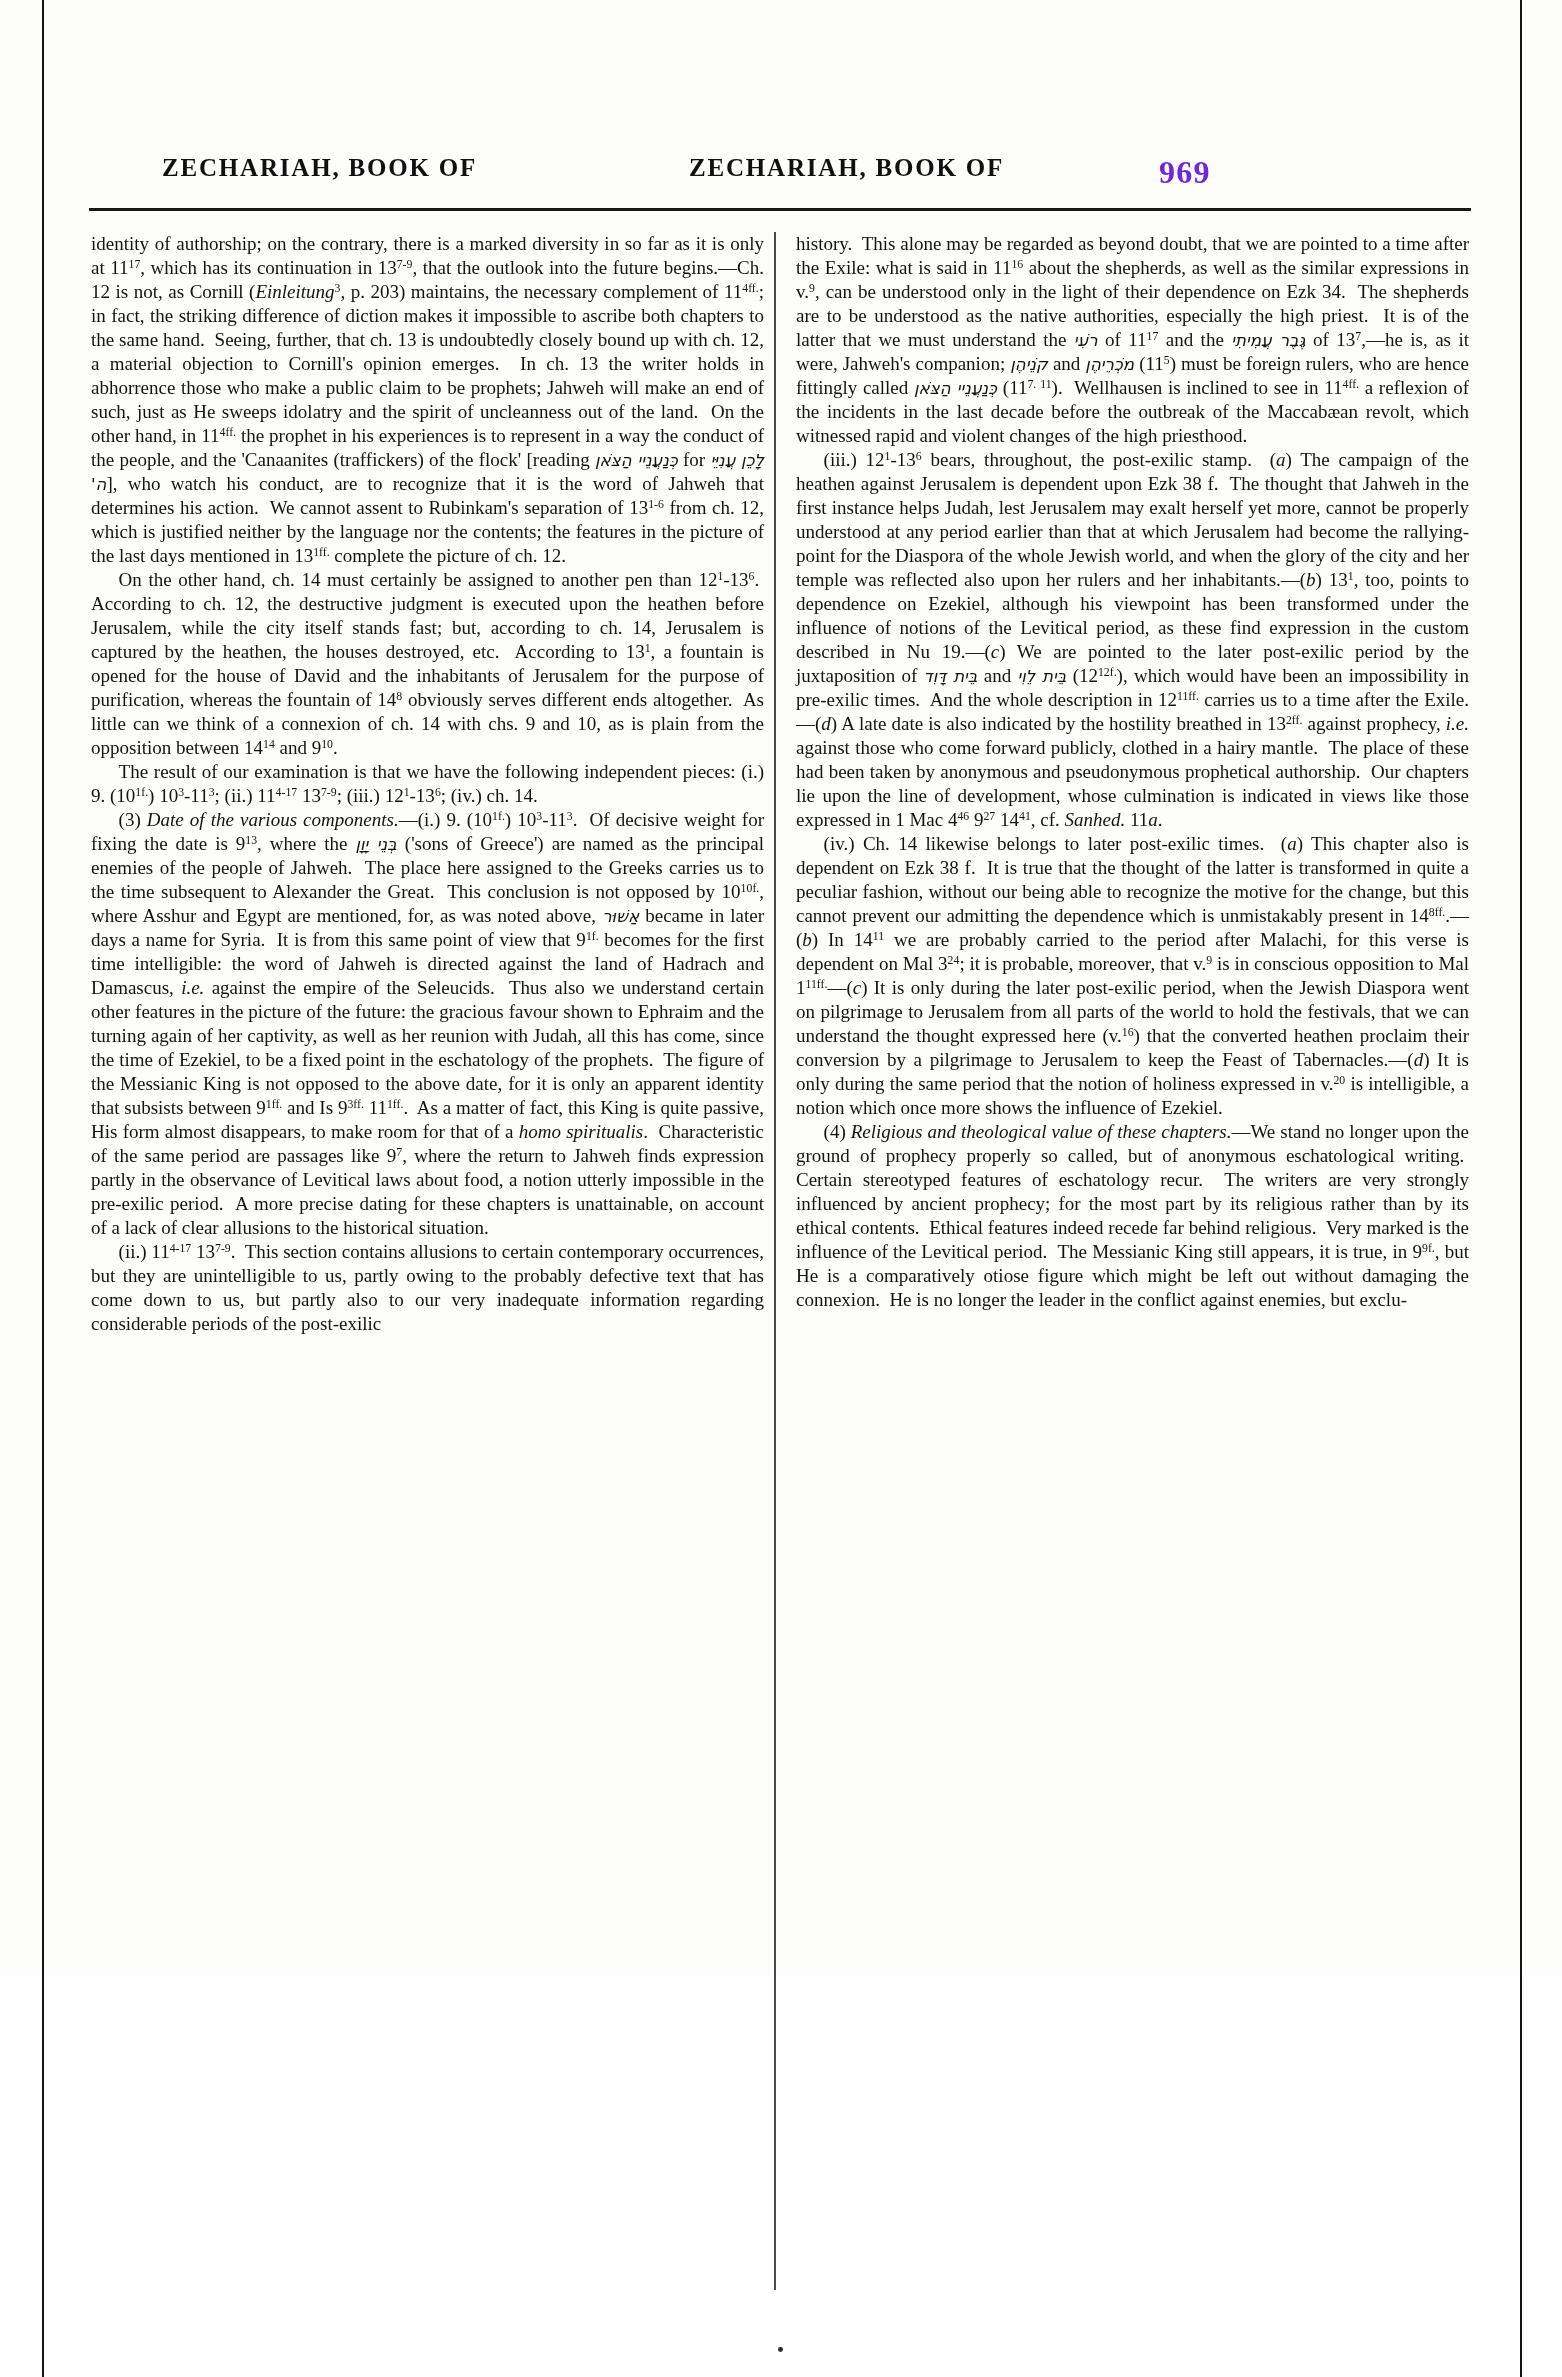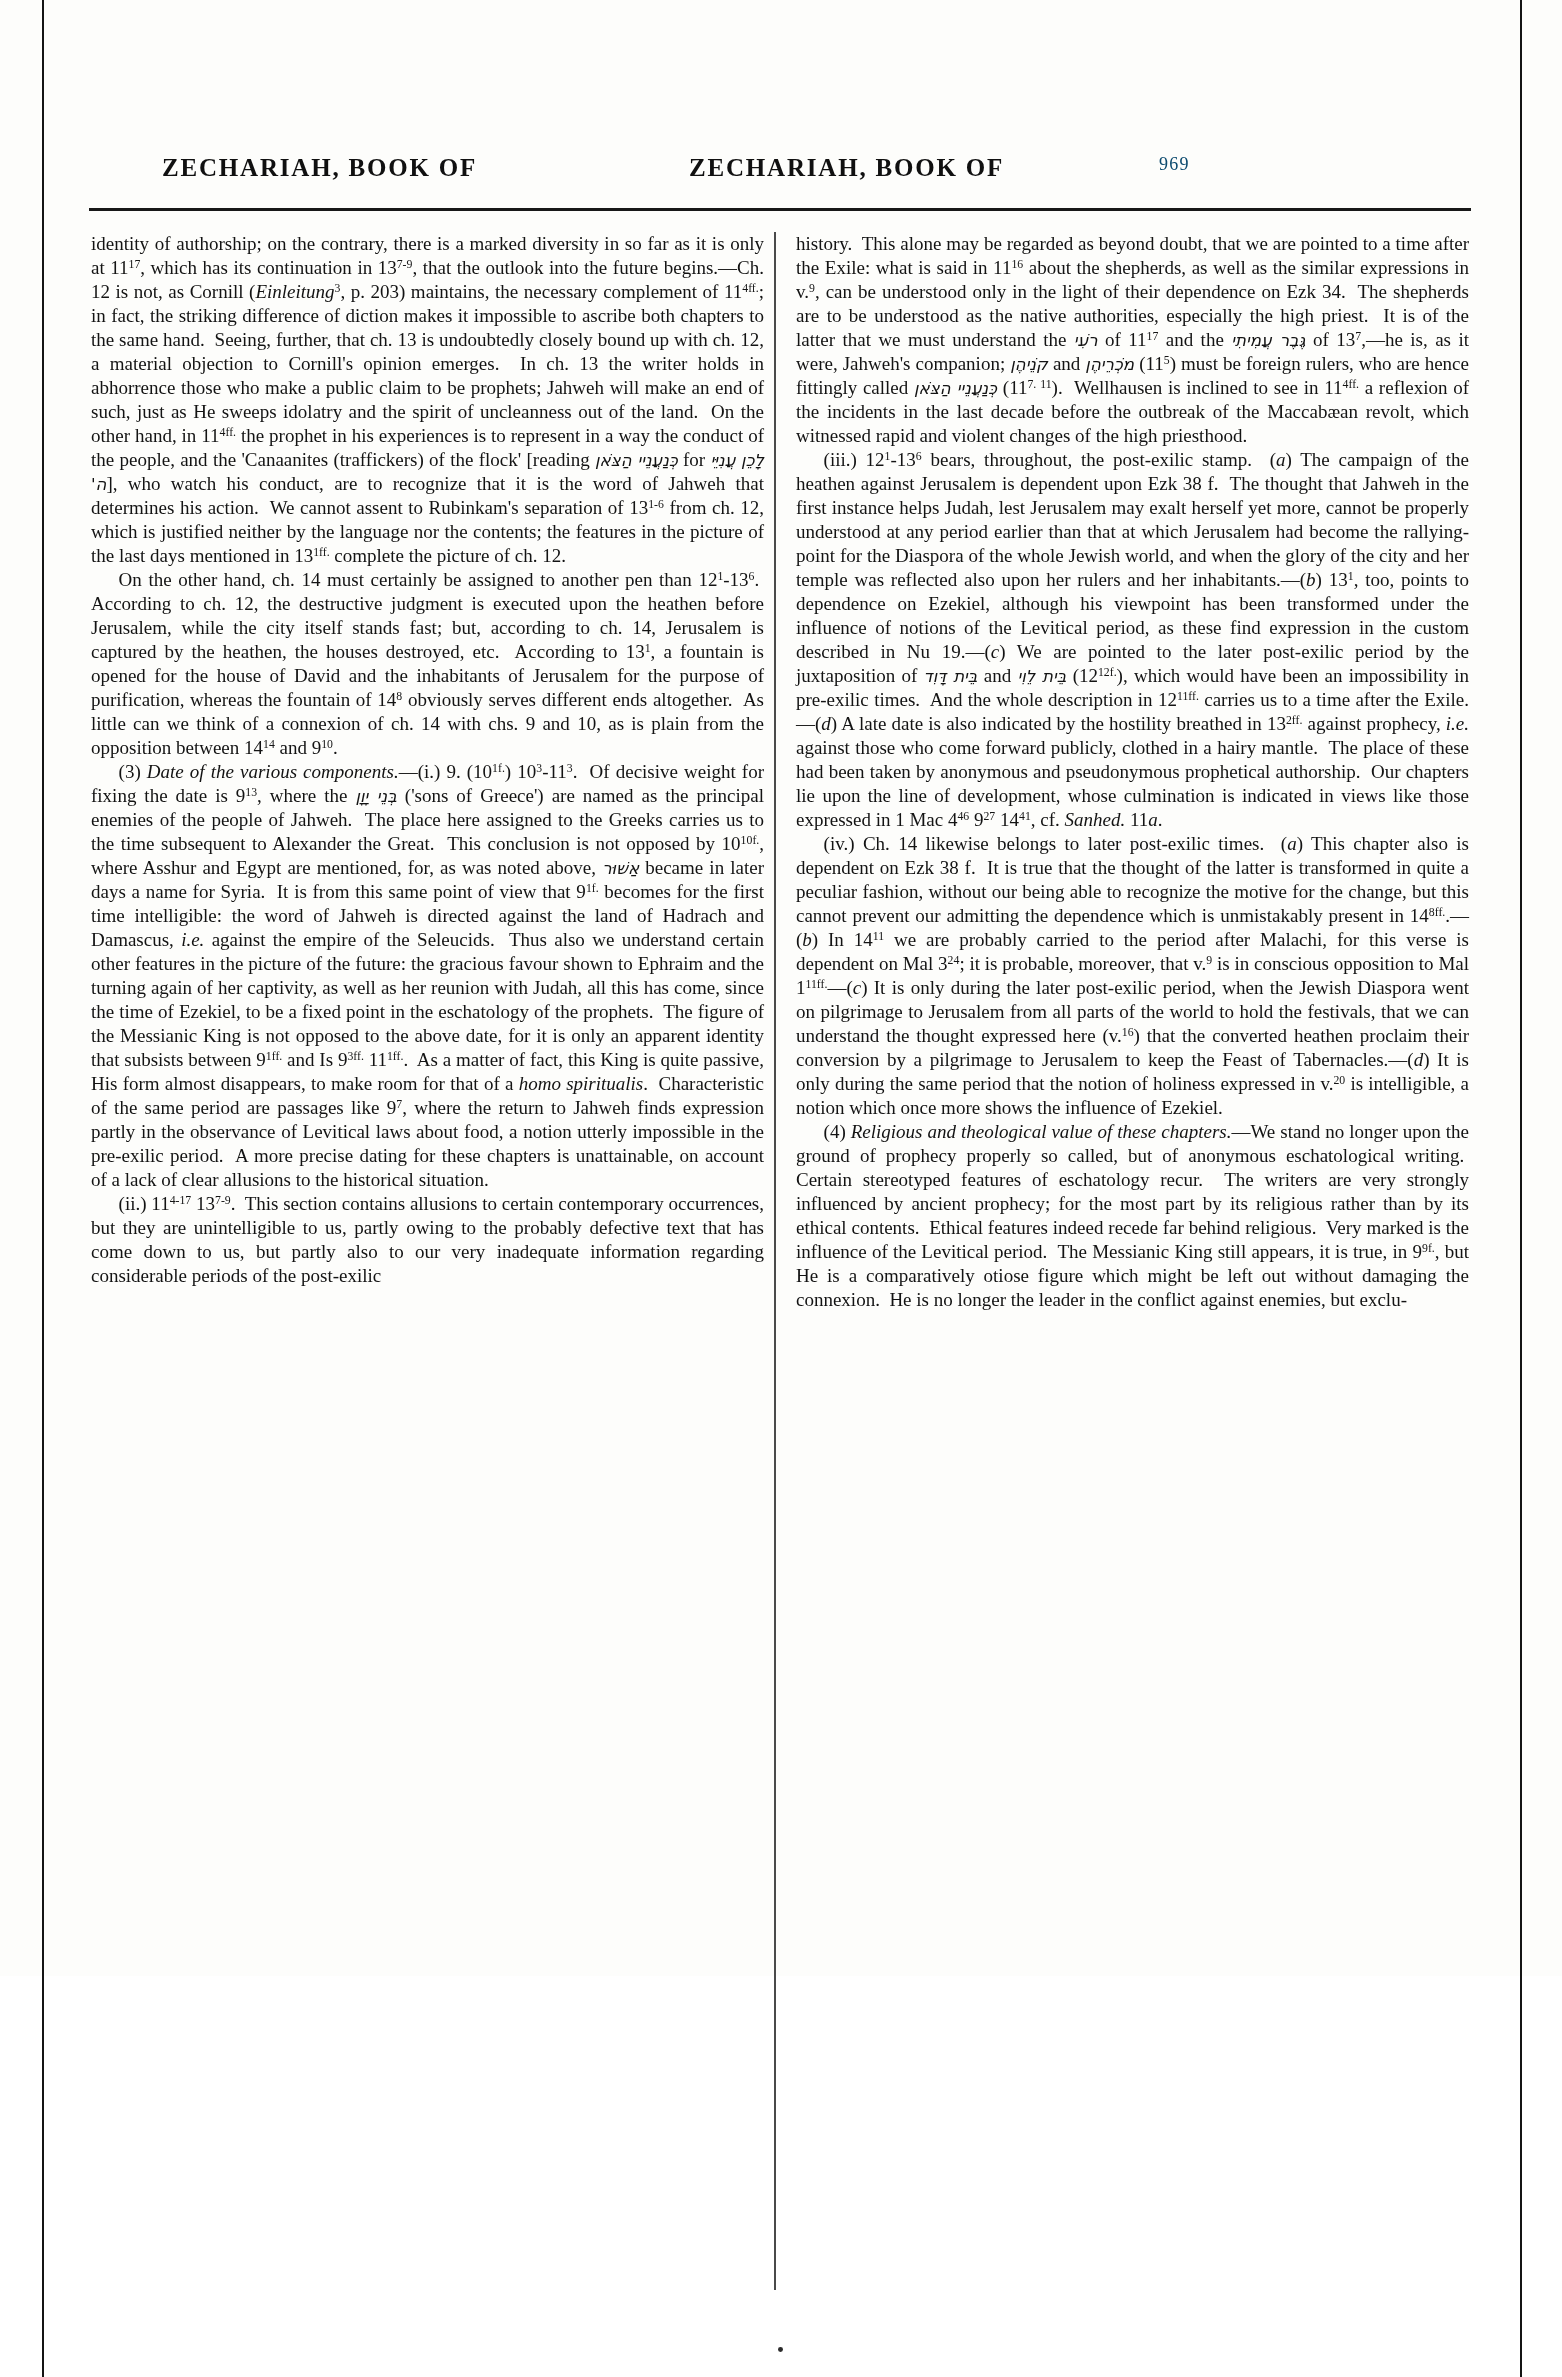--- a/index.html
+++ b/index.html
@@ -63,24 +63,24 @@
     font-size: 25px;
     letter-spacing: 1.8px;
     font-weight: 700;
     color: #101010;
     white-space: nowrap;
   }
   .rh-pageno {
     position: absolute;
     left: 1070px;
     top: 0;
-    font-size: 18px;
+    font-size: 32px;
     letter-spacing: 1.2px;
-    font-weight: 400;
-    color: #0c4a6e;
+    font-weight: 700;
+    color: #6d28d9;
   }
   .rule {
     position: absolute;
     left: 89px;
     top: 208px;
     width: 1382px;
     height: 3.2px;
     background: #181818;
   }
 
@@ -152,20 +152,21 @@
   </div>
 
   <div class="rule"></div>
 
   <div class="col-divider"></div>
 
   <div class="col col-left">
     <div>
         <p class="cont">identity of authorship; on the contrary, there is a marked diversity in so far as it is only at 11<sup>17</sup>, which has its continuation in 13<sup>7-9</sup>, that the outlook into the future begins.—Ch. 12 is not, as Cornill (<i>Einleitung</i><sup>3</sup>, p. 203) maintains, the necessary complement of 11<sup>4ff.</sup>; in fact, the striking difference of diction makes it impossible to ascribe both chapters to the same hand.&nbsp; Seeing, further, that ch. 13 is undoubtedly closely bound up with ch. 12, a material objection to Cornill's opinion emerges.&nbsp; In ch. 13 the writer holds in abhorrence those who make a public claim to be prophets; Jahweh will make an end of such, just as He sweeps idolatry and the spirit of uncleanness out of the land.&nbsp; On the other hand, in 11<sup>4ff.</sup> the prophet in his experiences is to represent in a way the conduct of the people, and the 'Canaanites (traffickers) of the flock' [reading <span class="heb">כְּנַעֲנֵיי הַצֹּאן</span> for <span class="heb">לָכֵן עֲנִיֵּי ה'</span>], who watch his conduct, are to recognize that it is the word of Jahweh that determines his action.&nbsp; We cannot assent to Rubinkam's separation of 13<sup>1-6</sup> from ch. 12, which is justified neither by the language nor the contents; the features in the picture of the last days mentioned in 13<sup>1ff.</sup> complete the picture of ch. 12.</p>
         <p class="">On the other hand, ch. 14 must certainly be assigned to another pen than 12<sup>1</sup>-13<sup>6</sup>.&nbsp; According to ch. 12, the destructive judgment is executed upon the heathen before Jerusalem, while the city itself stands fast; but, according to ch. 14, Jerusalem is captured by the heathen, the houses destroyed, etc.&nbsp; According to 13<sup>1</sup>, a fountain is opened for the house of David and the inhabitants of Jerusalem for the purpose of purification, whereas the fountain of 14<sup>8</sup> obviously serves different ends altogether.&nbsp; As little can we think of a connexion of ch. 14 with chs. 9 and 10, as is plain from the opposition between 14<sup>14</sup> and 9<sup>10</sup>.</p>
+        <p class="">The result of our examination is that we have the following independent pieces: (i.) 9. (10<sup>1f.</sup>) 10<sup>3</sup>-11<sup>3</sup>; (ii.) 11<sup>4-17</sup> 13<sup>7-9</sup>; (iii.) 12<sup>1</sup>-13<sup>6</sup>; (iv.) ch. 14.</p>
         <p class="">(3) <i>Date of the various components.</i>—(i.) 9. (10<sup>1f.</sup>) 10<sup>3</sup>-11<sup>3</sup>.&nbsp; Of decisive weight for fixing the date is 9<sup>13</sup>, where the <span class="heb">בְּנֵי יָוָן</span> ('sons of Greece') are named as the principal enemies of the people of Jahweh.&nbsp; The place here assigned to the Greeks carries us to the time subsequent to Alexander the Great.&nbsp; This conclusion is not opposed by 10<sup>10f.</sup>, where Asshur and Egypt are mentioned, for, as was noted above, <span class="heb">אַשּׁוּר</span> became in later days a name for Syria.&nbsp; It is from this same point of view that 9<sup>1f.</sup> becomes for the first time intelligible: the word of Jahweh is directed against the land of Hadrach and Damascus, <i>i.e.</i> against the empire of the Seleucids.&nbsp; Thus also we understand certain other features in the picture of the future: the gracious favour shown to Ephraim and the turning again of her captivity, as well as her reunion with Judah, all this has come, since the time of Ezekiel, to be a fixed point in the eschatology of the prophets.&nbsp; The figure of the Messianic King is not opposed to the above date, for it is only an apparent identity that subsists between 9<sup>1ff.</sup> and Is 9<sup>3ff.</sup> 11<sup>1ff.</sup>.&nbsp; As a matter of fact, this King is quite passive, His form almost disappears, to make room for that of a <i>homo spiritualis</i>.&nbsp; Characteristic of the same period are passages like 9<sup>7</sup>, where the return to Jahweh finds expression partly in the observance of Levitical laws about food, a notion utterly impossible in the pre-exilic period.&nbsp; A more precise dating for these chapters is unattainable, on account of a lack of clear allusions to the historical situation.</p>
         <p class="">(ii.) 11<sup>4-17</sup> 13<sup>7-9</sup>.&nbsp; This section contains allusions to certain contemporary occurrences, but they are unintelligible to us, partly owing to the probably defective text that has come down to us, but partly also to our very inadequate information regarding considerable periods of the post-exilic</p>
       </div>
   </div>
 
   <div class="col col-right">
     <div>
         <p class="cont">history.&nbsp; This alone may be regarded as beyond doubt, that we are pointed to a time after the Exile: what is said in 11<sup>16</sup> about the shepherds, as well as the similar expressions in v.<sup>9</sup>, can be understood only in the light of their dependence on Ezk 34.&nbsp; The shepherds are to be understood as the native authorities, especially the high priest.&nbsp; It is of the latter that we must understand the <span class="heb">רֹעִי</span> of 11<sup>17</sup> and the <span class="heb">גֶּבֶר עֲמִיתִי</span> of 13<sup>7</sup>,—he is, as it were, Jahweh's companion; <span class="heb">קֹנֵיהֶן</span> and <span class="heb">מֹכְרֵיהֶן</span> (11<sup>5</sup>) must be foreign rulers, who are hence fittingly called <span class="heb">כְּנַעֲנֵיי הַצֹּאן</span> (11<sup>7. 11</sup>).&nbsp; Wellhausen is inclined to see in 11<sup>4ff.</sup> a reflexion of the incidents in the last decade before the outbreak of the Maccabæan revolt, which witnessed rapid and violent changes of the high priesthood.</p>
         <p class="">(iii.) 12<sup>1</sup>-13<sup>6</sup> bears, throughout, the post-exilic stamp.&nbsp; (<i>a</i>) The campaign of the heathen against Jerusalem is dependent upon Ezk 38 f.&nbsp; The thought that Jahweh in the first instance helps Judah, lest Jerusalem may exalt herself yet more, cannot be properly understood at any period earlier than that at which Jerusalem had become the rallying-point for the Diaspora of the whole Jewish world, and when the glory of the city and her temple was reflected also upon her rulers and her inhabitants.—(<i>b</i>) 13<sup>1</sup>, too, points to dependence on Ezekiel, although his viewpoint has been transformed under the influence of notions of the Levitical period, as these find expression in the custom described in Nu 19.—(<i>c</i>) We are pointed to the later post-exilic period by the juxtaposition of <span class="heb">בֵּית דָּוִד</span> and <span class="heb">בֵּית לֵוִי</span> (12<sup>12f.</sup>), which would have been an impossibility in pre-exilic times.&nbsp; And the whole description in 12<sup>11ff.</sup> carries us to a time after the Exile.—(<i>d</i>) A late date is also indicated by the hostility breathed in 13<sup>2ff.</sup> against prophecy, <i>i.e.</i> against those who come forward publicly, clothed in a hairy mantle.&nbsp; The place of these had been taken by anonymous and pseudonymous prophetical authorship.&nbsp; Our chapters lie upon the line of development, whose culmination is indicated in views like those expressed in 1 Mac 4<sup>46</sup> 9<sup>27</sup> 14<sup>41</sup>, cf. <i>Sanhed.</i> 11<i>a</i>.</p>
         <p class="">(iv.) Ch. 14 likewise belongs to later post-exilic times.&nbsp; (<i>a</i>) This chapter also is dependent on Ezk 38 f.&nbsp; It is true that the thought of the latter is transformed in quite a peculiar fashion, without our being able to recognize the motive for the change, but this cannot prevent our admitting the dependence which is unmistakably present in 14<sup>8ff.</sup>.—(<i>b</i>) In 14<sup>11</sup> we are probably carried to the period after Malachi, for this verse is dependent on Mal 3<sup>24</sup>; it is probable, moreover, that v.<sup>9</sup> is in conscious opposition to Mal 1<sup>11ff.</sup>—(<i>c</i>) It is only during the later post-exilic period, when the Jewish Diaspora went on pilgrimage to Jerusalem from all parts of the world to hold the festivals, that we can understand the thought expressed here (v.<sup>16</sup>) that the converted heathen proclaim their conversion by a pilgrimage to Jerusalem to keep the Feast of Tabernacles.—(<i>d</i>) It is only during the same period that the notion of holiness expressed in v.<sup>20</sup> is intelligible, a notion which once more shows the influence of Ezekiel.</p>

